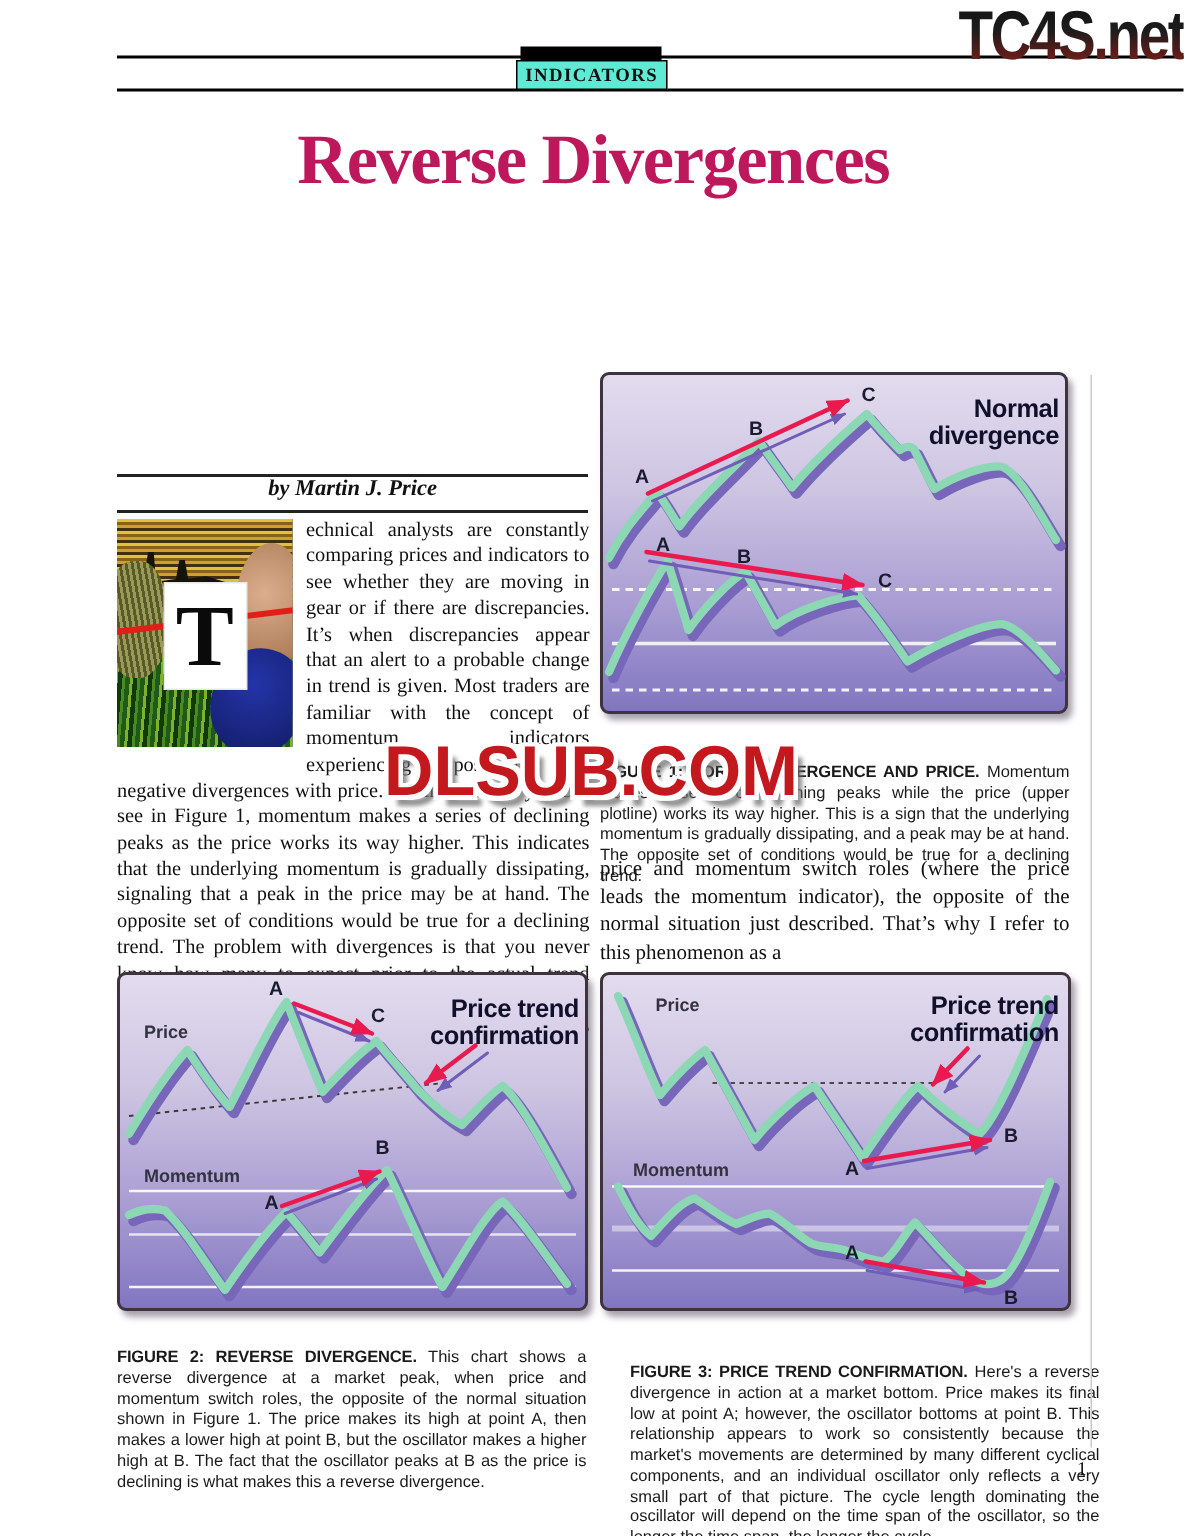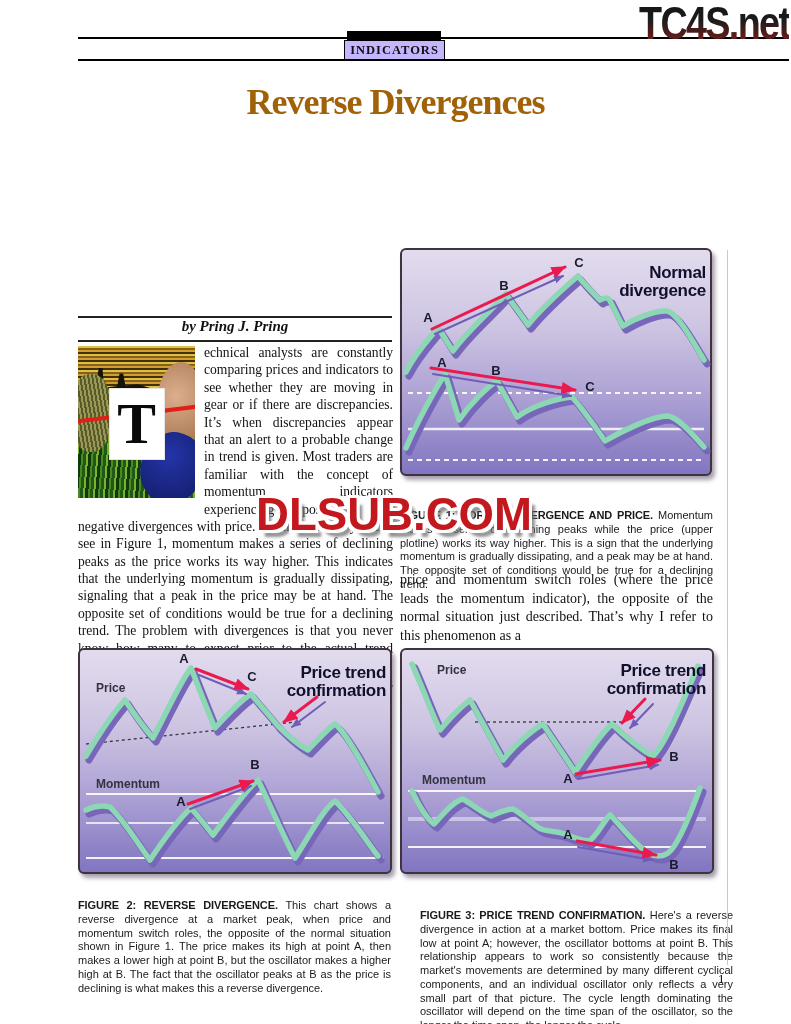--- a/index.html
+++ b/index.html
@@ -4,31 +4,31 @@
 <style>
   html,body{margin:0;padding:0;background:#fff;}
   .page{position:relative;width:791px;height:1024px;background:#fff;overflow:hidden;
         font-family:"Liberation Serif",serif;color:#111;}
 
   
   .hdr-cite{position:absolute;left:80px;top:12px;font-size:13.5px;color:#000;}
   .rule{position:absolute;left:78px;width:711px;height:2px;background:#000;}
   .rule1{top:37px;} .rule2{top:59px;}
   .ind-bar{position:absolute;left:347px;top:31px;width:94px;height:10px;background:#000;}
-  .ind-box{position:absolute;left:344px;top:40px;width:99px;height:18px;background:#c4b5fd;
+  .ind-box{position:absolute;left:344px;top:40px;width:99px;height:18px;background:#5eead4;
            border:1.5px solid #000;display:flex;align-items:center;justify-content:center;}
   .ind-box span{font-weight:bold;font-size:12.5px;letter-spacing:1px;}
   .logo-tc4s{position:absolute;right:2px;top:-4px;font-family:"Liberation Sans",sans-serif;
              font-weight:bold;font-size:46px;letter-spacing:-2px;transform:scaleX(.82);transform-origin:right top;
              background:linear-gradient(180deg,#111 0%,#1c1c1c 45%,#5e1d1a 75%,#8c2a22 100%);
              -webkit-background-clip:text;background-clip:text;color:transparent;z-index:5;}
 
   
   .title{position:absolute;left:0;top:84px;width:791px;text-align:center;
-         font-weight:bold;font-size:36px;line-height:1.0;letter-spacing:-1px;color:#a16207;}
+         font-weight:bold;font-size:47px;line-height:1.0;letter-spacing:-1px;color:#be185d;}
 
   
   .intro{position:absolute;left:78px;top:240px;width:318px;font-style:italic;
          font-size:15.5px;line-height:1.27;text-align:justify;}
   .byrule{position:absolute;left:78px;width:314px;height:1.5px;background:#222;}
   .byrule-a{top:316px;} .byrule-b{top:340px;}
   .byline{position:absolute;left:78px;top:318px;width:314px;text-align:center;
           font-weight:bold;font-style:italic;font-size:15px;}
 
   
@@ -102,21 +102,21 @@
   <div class="ind-box">
     <span>INDICATORS</span>
   </div>
   <div class="logo-tc4s">TC4S.net</div>
 
   <h1 class="title" style="margin:0;">
     <span>Reverse Divergences</span><br>
   </h1>
 
   <div class="byrule byrule-a"></div>
-  <div class="byline">by Pring J. Pring</div>
+  <div class="byline">by Martin J. Price</div>
   <div class="byrule byrule-b"></div>
 
   <div class="body-left">
     <div class="art">
       <div class="art-sky"></div>
       <div class="art-skyline"></div>
       <div class="art-ground"></div>
       <div class="art-rock"></div>
       <div class="art-pink"></div>
       <div class="art-blue"></div>

